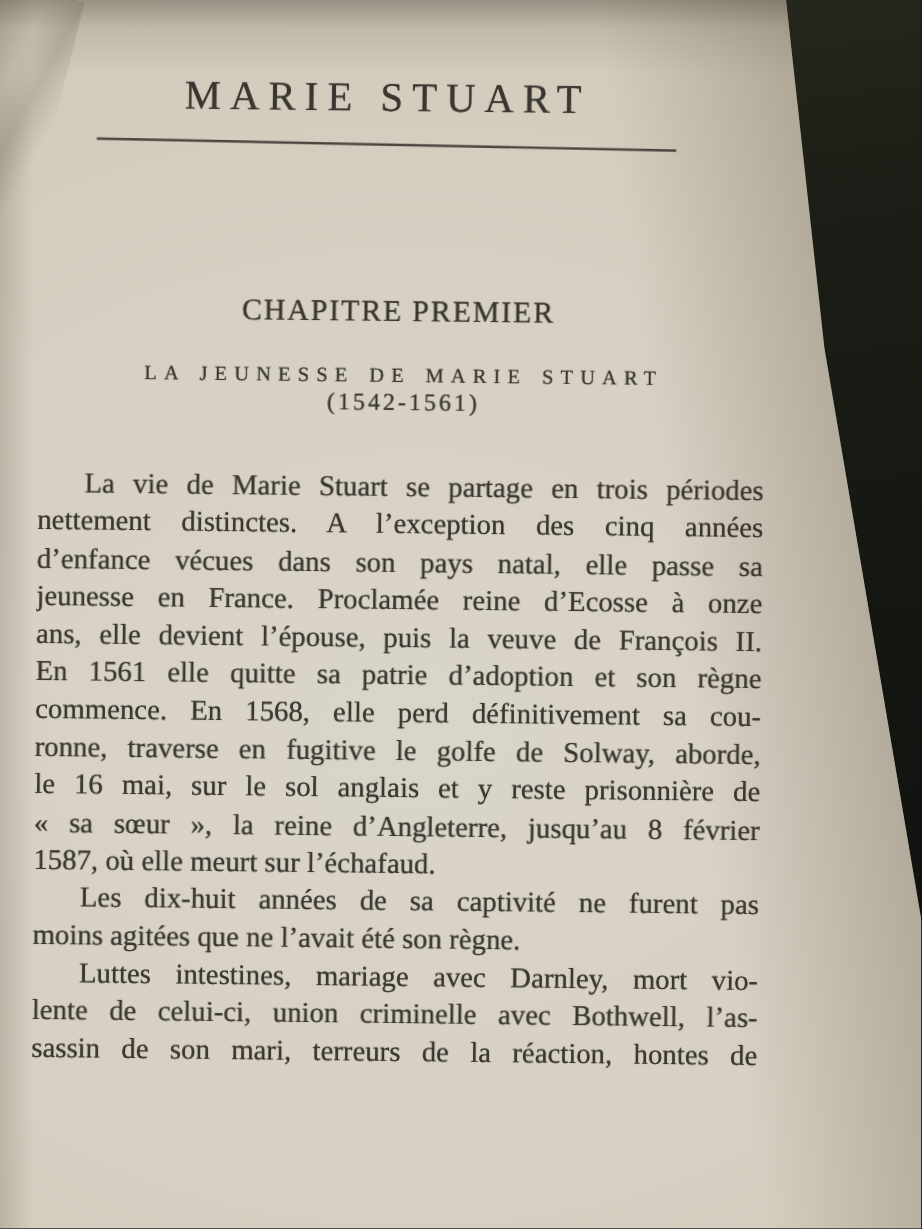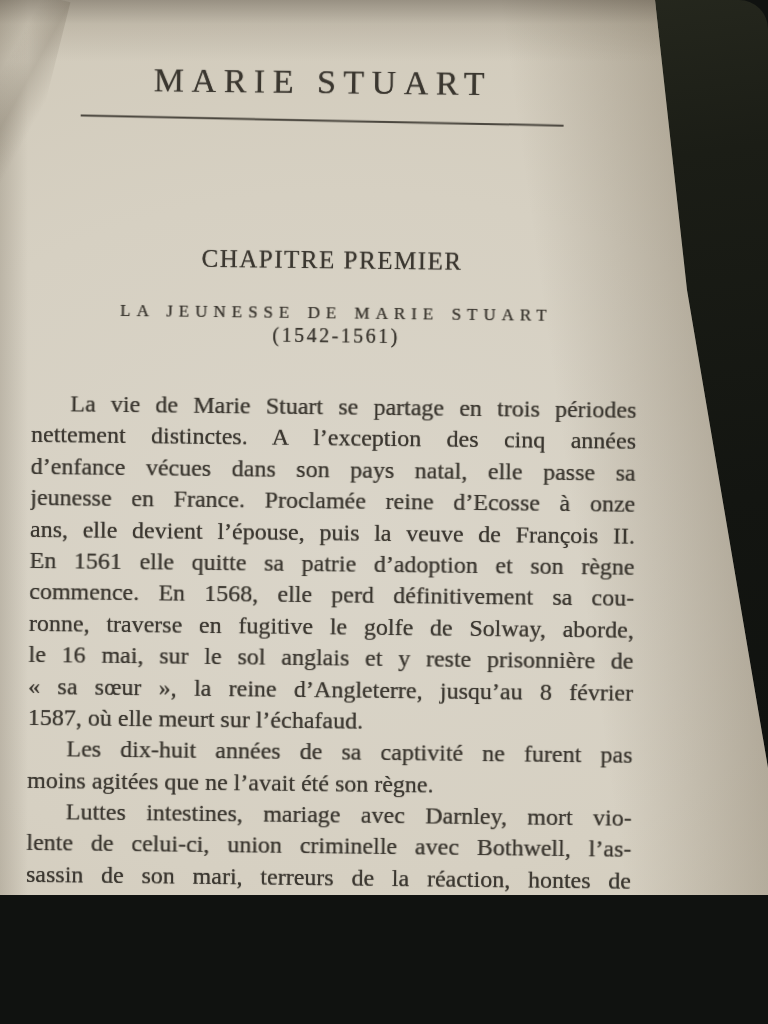--- a/index.html
+++ b/index.html
@@ -2,23 +2,22 @@
 <html><head>
 <meta charset="utf-8">
 <style>
   html, body { margin: 0; padding: 0; }
   body {
     width: 768px; height: 1024px; overflow: hidden;
     background: #101210;
     font-family: "Liberation Serif", "DejaVu Serif", serif;
   }
   #photo {
-    position: relative; width: 768px; height: 895px;
+    position: relative; width: 768px; height: 1024px;
     background: linear-gradient(172deg, #2a2c21 0%, #1b1d16 25%, #131511 60%, #0e100e 100%);
-    border-radius: 29px;
   }
   
   .page {
     position: absolute; inset: 0;
     clip-path: polygon(0 0, 655px 0, 687px 290px, 768px 768px, 768px 1024px, 0 1024px);
     background:
       linear-gradient(180deg, rgba(73,64,52,0.42) 0px, rgba(112,102,85,0.18) 24px, rgba(0,0,0,0) 62px),
       linear-gradient(82deg, rgba(0,0,0,0) 70%, rgba(86,73,52,0.34) 92%, rgba(48,41,29,0.75) 100%),
       linear-gradient(90deg, rgba(82,72,56,0.20) 0px, rgba(0,0,0,0) 28px),
       radial-gradient(120% 70% at 45% 60%, #dad5c9 0%, #d6d0c2 55%, #d0c9b9 100%);

